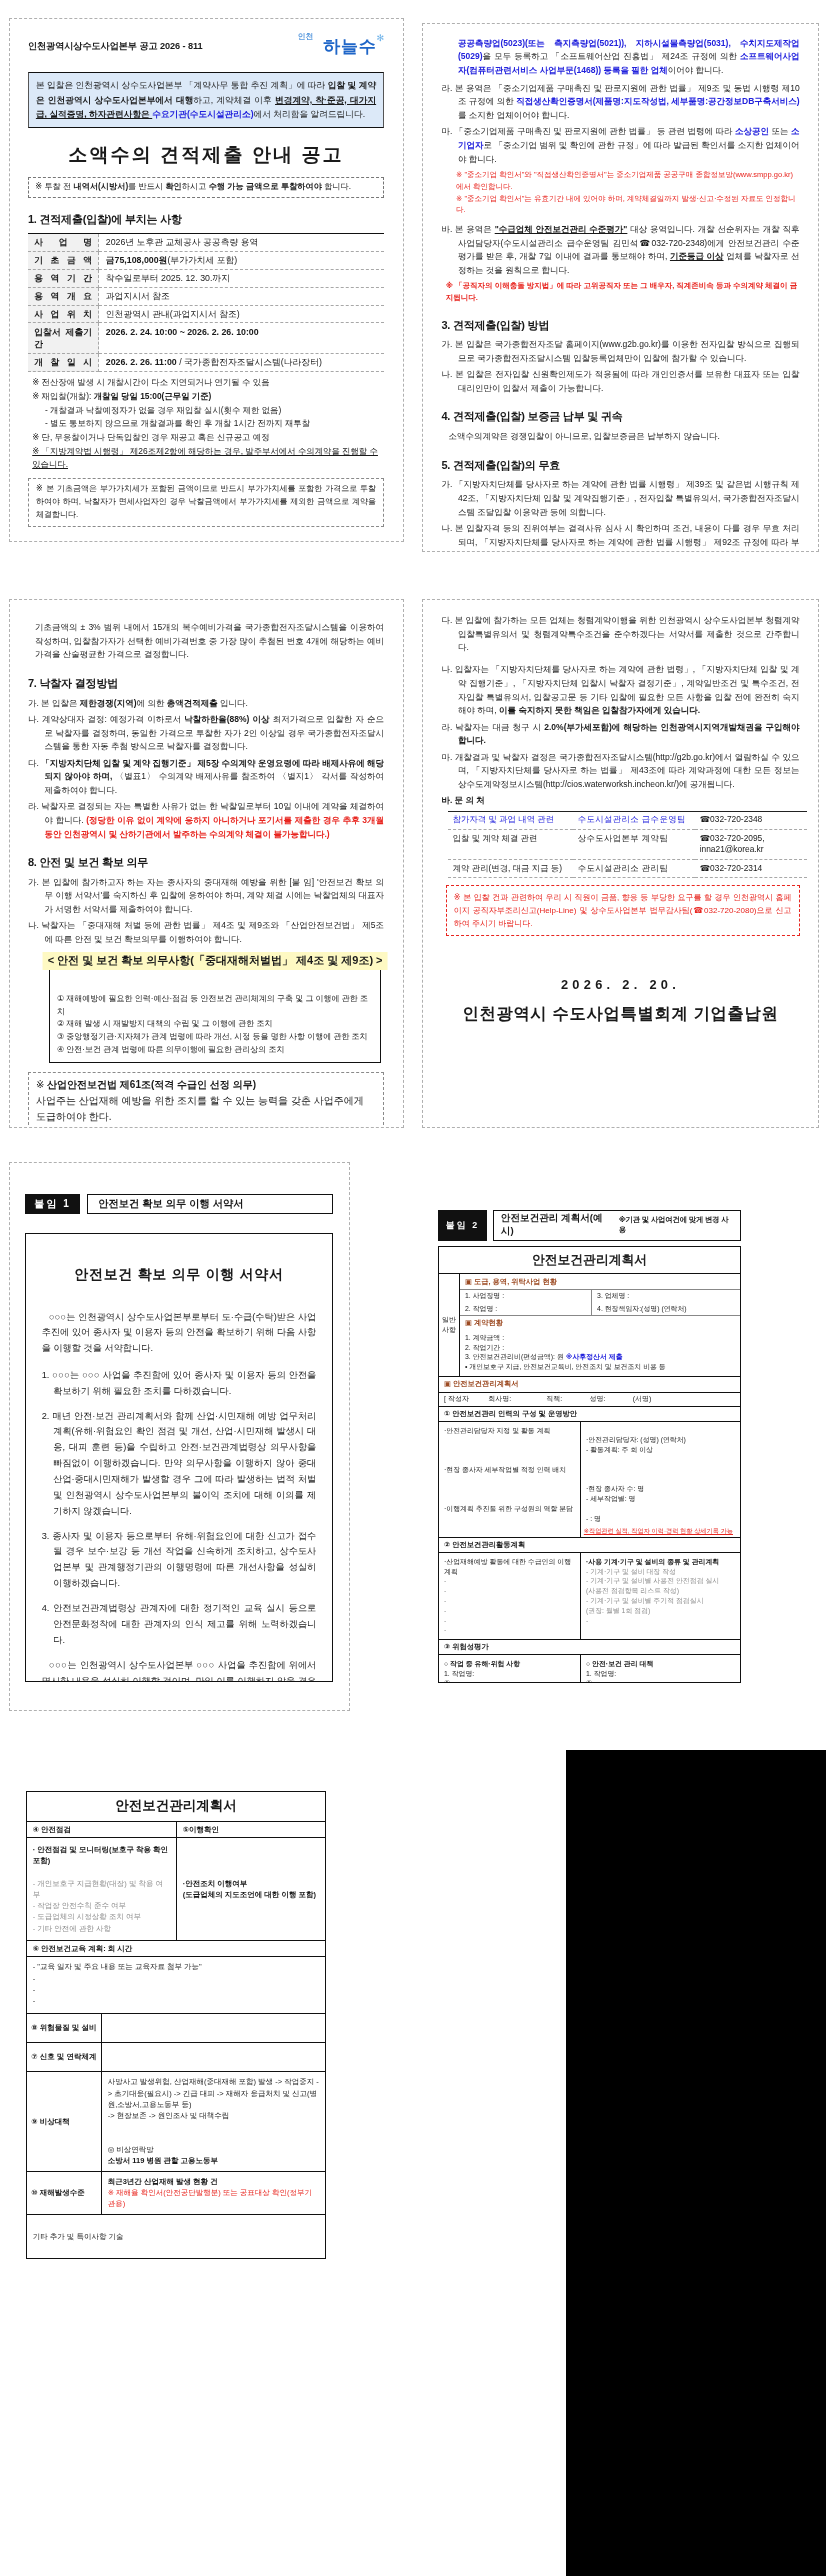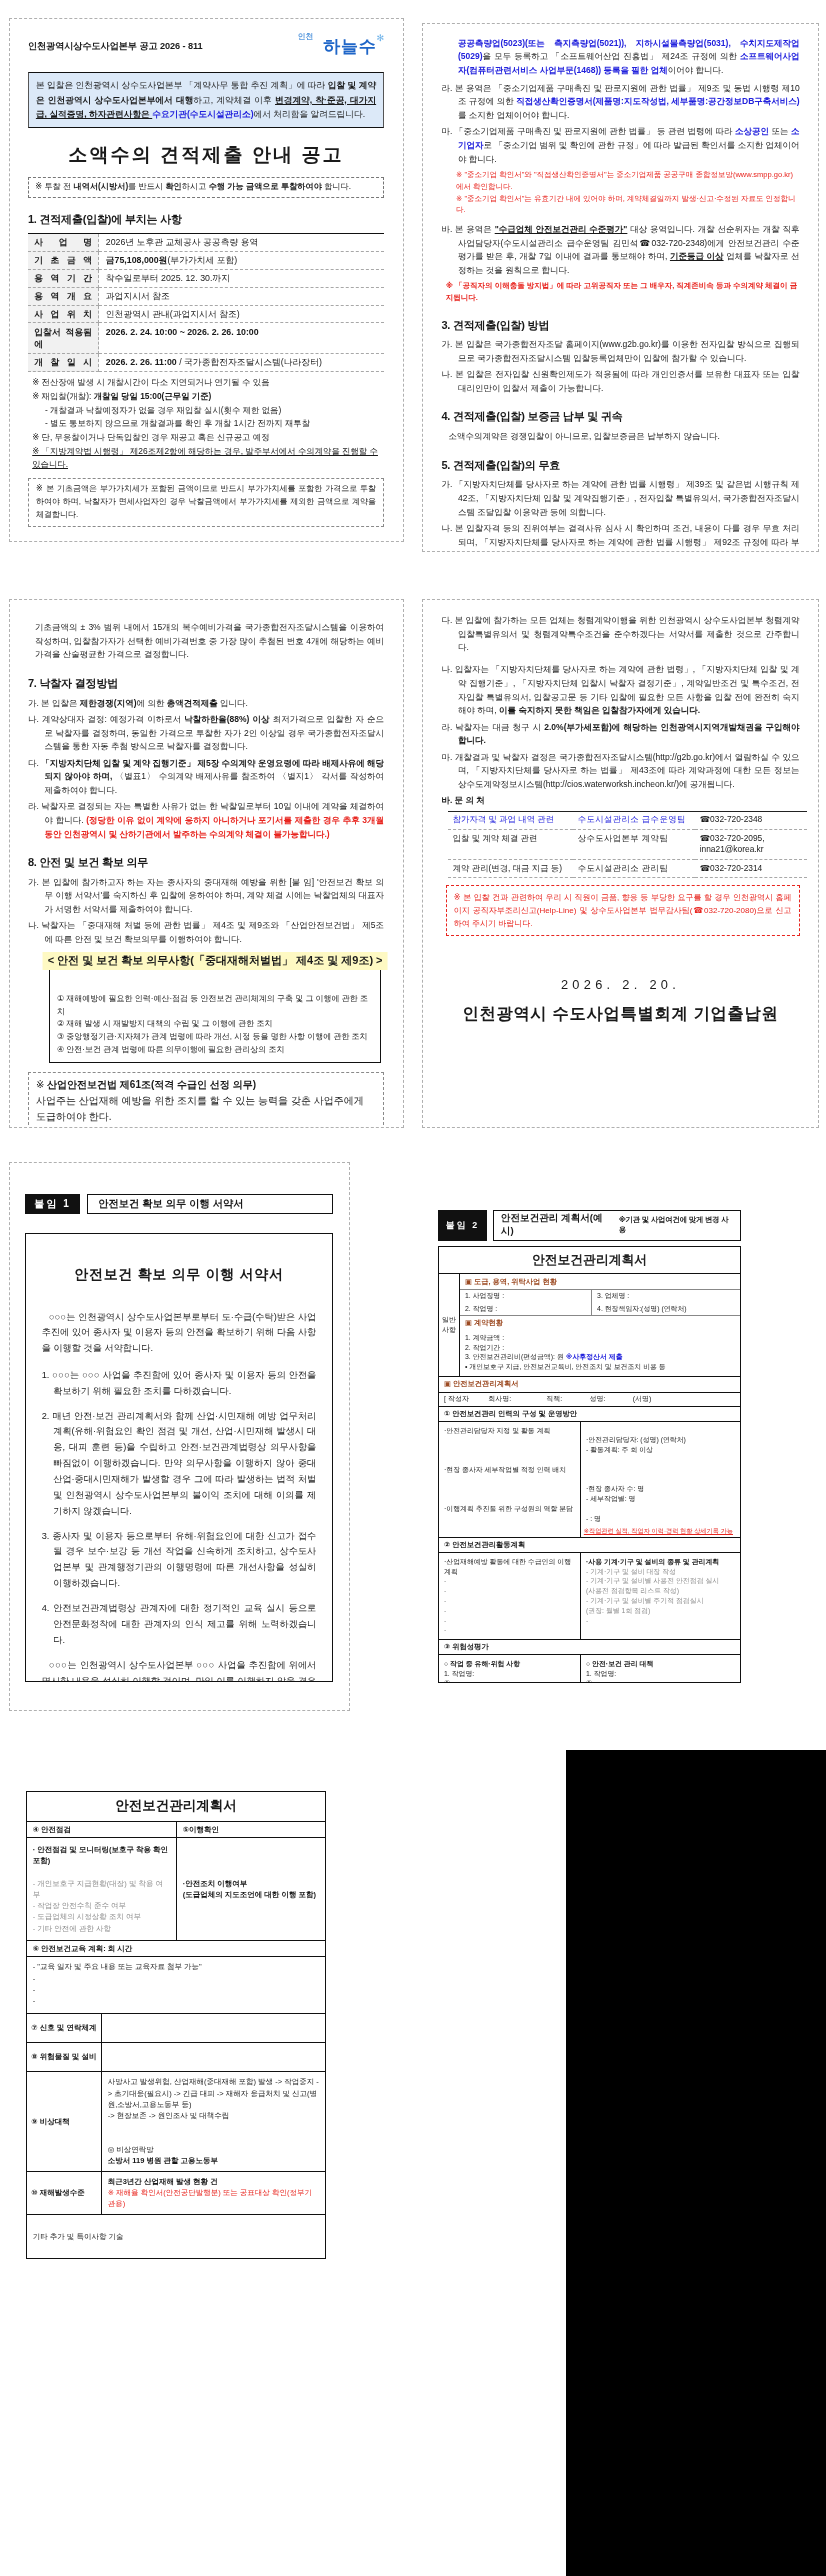--- a/index.html
+++ b/index.html
@@ -46,21 +46,21 @@
   .tnote{font-size:8.4px;line-height:1.55;margin:0.7px 0 0.7px 4.3px}
   .tnote.ind{margin-left:17px}
   .vatbox{border:0.7px dashed #8a8a8a;padding:4.3px 7px;font-size:8px;line-height:1.6;margin:7px 0 2.8px;text-align:justify}
   
   table.contact{width:100%;border-collapse:collapse;border-top:1.4px solid #222;margin:2.8px 0 5.7px 7px;font-size:8.4px}
   table.contact td{border-bottom:0.7px dashed #a8a8a8;padding:2.8px 4.3px;line-height:1.4;vertical-align:top}
   table.contact .c1{width:125px;font-weight:400}
   table.contact .c2{width:122px;letter-spacing:0.4px}
   table.contact tr.bl .c1,table.contact tr.bl .c2{color:var(--blue)}
   .redbox{border:0.7px dashed var(--red);color:var(--red);font-size:8px;line-height:1.65;padding:4.3px 7px;margin:7px 0 0 4.3px;text-align:justify}
-  .date-line{text-align:center;font-size:12.8px;font-weight:400;letter-spacing:4.3px;margin-top:41px}
+  .date-line{text-align:center;font-size:12.8px;font-weight:700;letter-spacing:4.3px;margin-top:41px}
   .signer{text-align:center;font-size:16.3px;font-weight:900;letter-spacing:0.7px;margin-top:11.3px}
   
   .dutybox{border:1.4px solid #111;margin:11.3px 2.8px 1.4px 21px;padding:7.8px 7px 5px;position:relative;font-size:8px;line-height:1.62;white-space:pre-line}
   .dutytitle{position:absolute;top:-7px;left:50%;transform:translateX(-50%);background:#fef9c3;padding:0 5px;font-weight:800;font-size:11px;white-space:nowrap}
   .sanupbox{border:0.7px dashed #8a8a8a;padding:4.3px 7px;font-size:10px;line-height:1.6;margin:8.5px 0 5.7px;white-space:pre-line}
   
   .att-hdr{display:flex;align-items:stretch}
   .badge{background:#111;color:#fff;font-weight:800;font-size:10px;padding:2.1px 9.2px;letter-spacing:2.1px;display:flex;align-items:center}
   .badge-label{border:1.4px solid #111;font-weight:800;font-size:10.3px;padding:2.1px 10px;margin-left:7px;flex:1;display:flex;align-items:center;gap:5.7px}
   .badge-label .sub{font-size:7.4px;font-weight:800;letter-spacing:-0.2px}
@@ -151,21 +151,21 @@
         </tr>
       <tr>
           <td class="lbl">용 역 개 요</td>
           <td class="pre"><span>과업지시서 참조</span></td>
         </tr>
       <tr>
           <td class="lbl">사 업 위 치</td>
           <td class="pre"><span>인천광역시 관내(과업지시서 참조)</span></td>
         </tr>
       <tr>
-          <td class="lbl">입찰서 적용됨에</td>
+          <td class="lbl">입찰서 제출기간</td>
           <td class="pre"><span class="rn-b">2026. 2. 24. 10:00 ~ 2026. 2. 26. 10:00</span></td>
         </tr>
       <tr>
           <td class="lbl">개 찰 일 시</td>
           <td class="pre"><span class="rn-b">2026. 2. 26. 11:00</span><span> / 국가종합전자조달시스템(나라장터)</span></td>
         </tr>
     </tbody>
   </table>
   <div class="tnote">※ 전산장애 발생 시 개찰시간이 다소 지연되거나 연기될 수 있음</div>
   <div class="tnote pre"><span>※ 재입찰(개찰): </span><span class="rn-b">개찰일 당일 15:00(근무일 기준)</span></div>
@@ -375,25 +375,25 @@
  - 기타 안전에 관한 사항</span></div>
     <div class="cb pre"><span class="rn-b">·안전조치 이행여부
 (도급업체의 지도조언에 대한 이행 포함)</span></div>
   </div>
   <div class="f3h6">⑥ 안전보건교육 계획: 회 시간</div>
   <div class="f3c6">- "교육 일자 및 주요 내용 또는 교육자료 첨부 가능"
 -
 -
 -</div>
   <div class="f3lr h40">
+    <div class="rl">⑧ 위험물질 및 설비</div>
+    <div class="rv"></div>
+  </div>
+  <div class="f3lr h40">
     <div class="rl">⑦ 신호 및 연락체계</div>
-    <div class="rv"></div>
-  </div>
-  <div class="f3lr h40">
-    <div class="rl">⑧ 위험물질 및 설비</div>
     <div class="rv"></div>
   </div>
   <div class="f3lr h9">
     <div class="rl">⑨ 비상대책</div>
     <div class="rv pre"><span>사망사고 발생위험, 산업재해(중대재해 포함) 발생 -&gt; 작업중지 -&gt; 초기대응(필요시) -&gt; 긴급 대피 -&gt; 재해자 응급처치 및 신고(병원,소방서,고용노동부 등)
 -&gt; 현장보존 -&gt; 원인조사 및 대책수립
 
 
 </span><span>◎ 비상연락망
 </span><span class="rn-b">   소방서 119 병원 관할 고용노동부</span></div>

